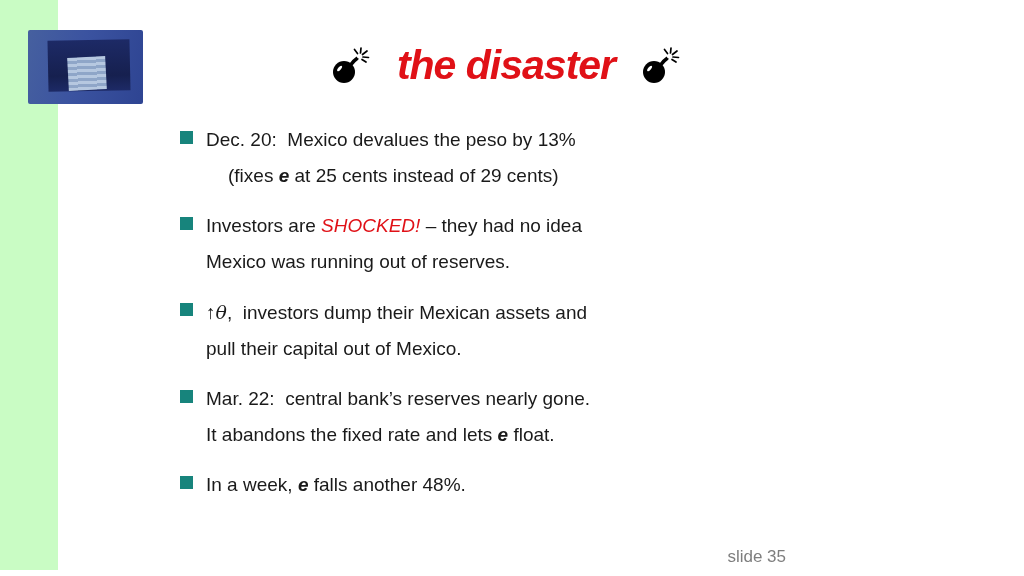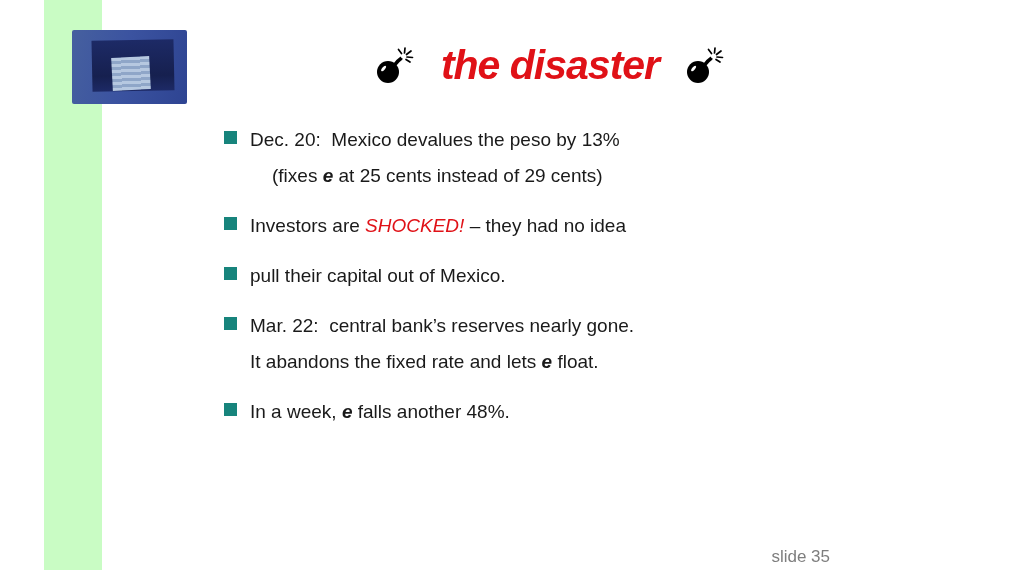--- a/index.html
+++ b/index.html
@@ -3,21 +3,20 @@
 <meta charset="utf-8">
 <style>
   html,body{margin:0;padding:0;background:#ffffff;}
   .slide{
     position:relative;
     width:820px;height:576px;
     background:#ffffff;
     overflow:hidden;
     font-family:"Liberation Sans","DejaVu Sans",sans-serif;
     color:var(--text-black,#1a1a1a);
-    margin-left:44px;
   }
   
   .accent-bar{
     position:absolute;left:0;top:0;
     width:58px;height:570px;
     background:var(--sidebar-green,#c9fcc4);
   }
   
   .painting{
     position:absolute;left:28px;top:30px;width:115px;height:74px;
@@ -134,24 +133,26 @@
 
     <div class="bullet">
       <span class="bullet-sq"></span>
       <div class="bline"><span class="seg">Dec. 20:  Mexico devalues the peso by 13%</span></div>
       <div class="bline indent2"><span class="seg">(fixes </span><span class="seg var-e">e</span><span class="seg"> at 25 cents instead of 29 cents)</span></div>
     </div>
 
     <div class="bullet">
       <span class="bullet-sq"></span>
       <div class="bline"><span class="seg">Investors are </span><span class="seg red-italic">SHOCKED!</span><span class="seg"> – they had no idea</span></div>
+      <div class="bline"><span class="seg">Mexico was running out of reserves.</span></div>
     </div>
 
     <div class="bullet">
       <span class="bullet-sq"></span>
+      <div class="bline"><span class="seg arrow">↑</span><span class="seg theta">θ</span><span class="seg">,  investors dump their Mexican assets and</span></div>
       <div class="bline"><span class="seg">pull their capital out of Mexico.</span></div>
     </div>
 
     <div class="bullet">
       <span class="bullet-sq"></span>
       <div class="bline"><span class="seg">Mar. 22:  central bank’s reserves nearly gone.</span></div>
       <div class="bline"><span class="seg">It abandons the fixed rate and lets </span><span class="seg var-e">e</span><span class="seg"> float.</span></div>
     </div>
 
     <div class="bullet">

